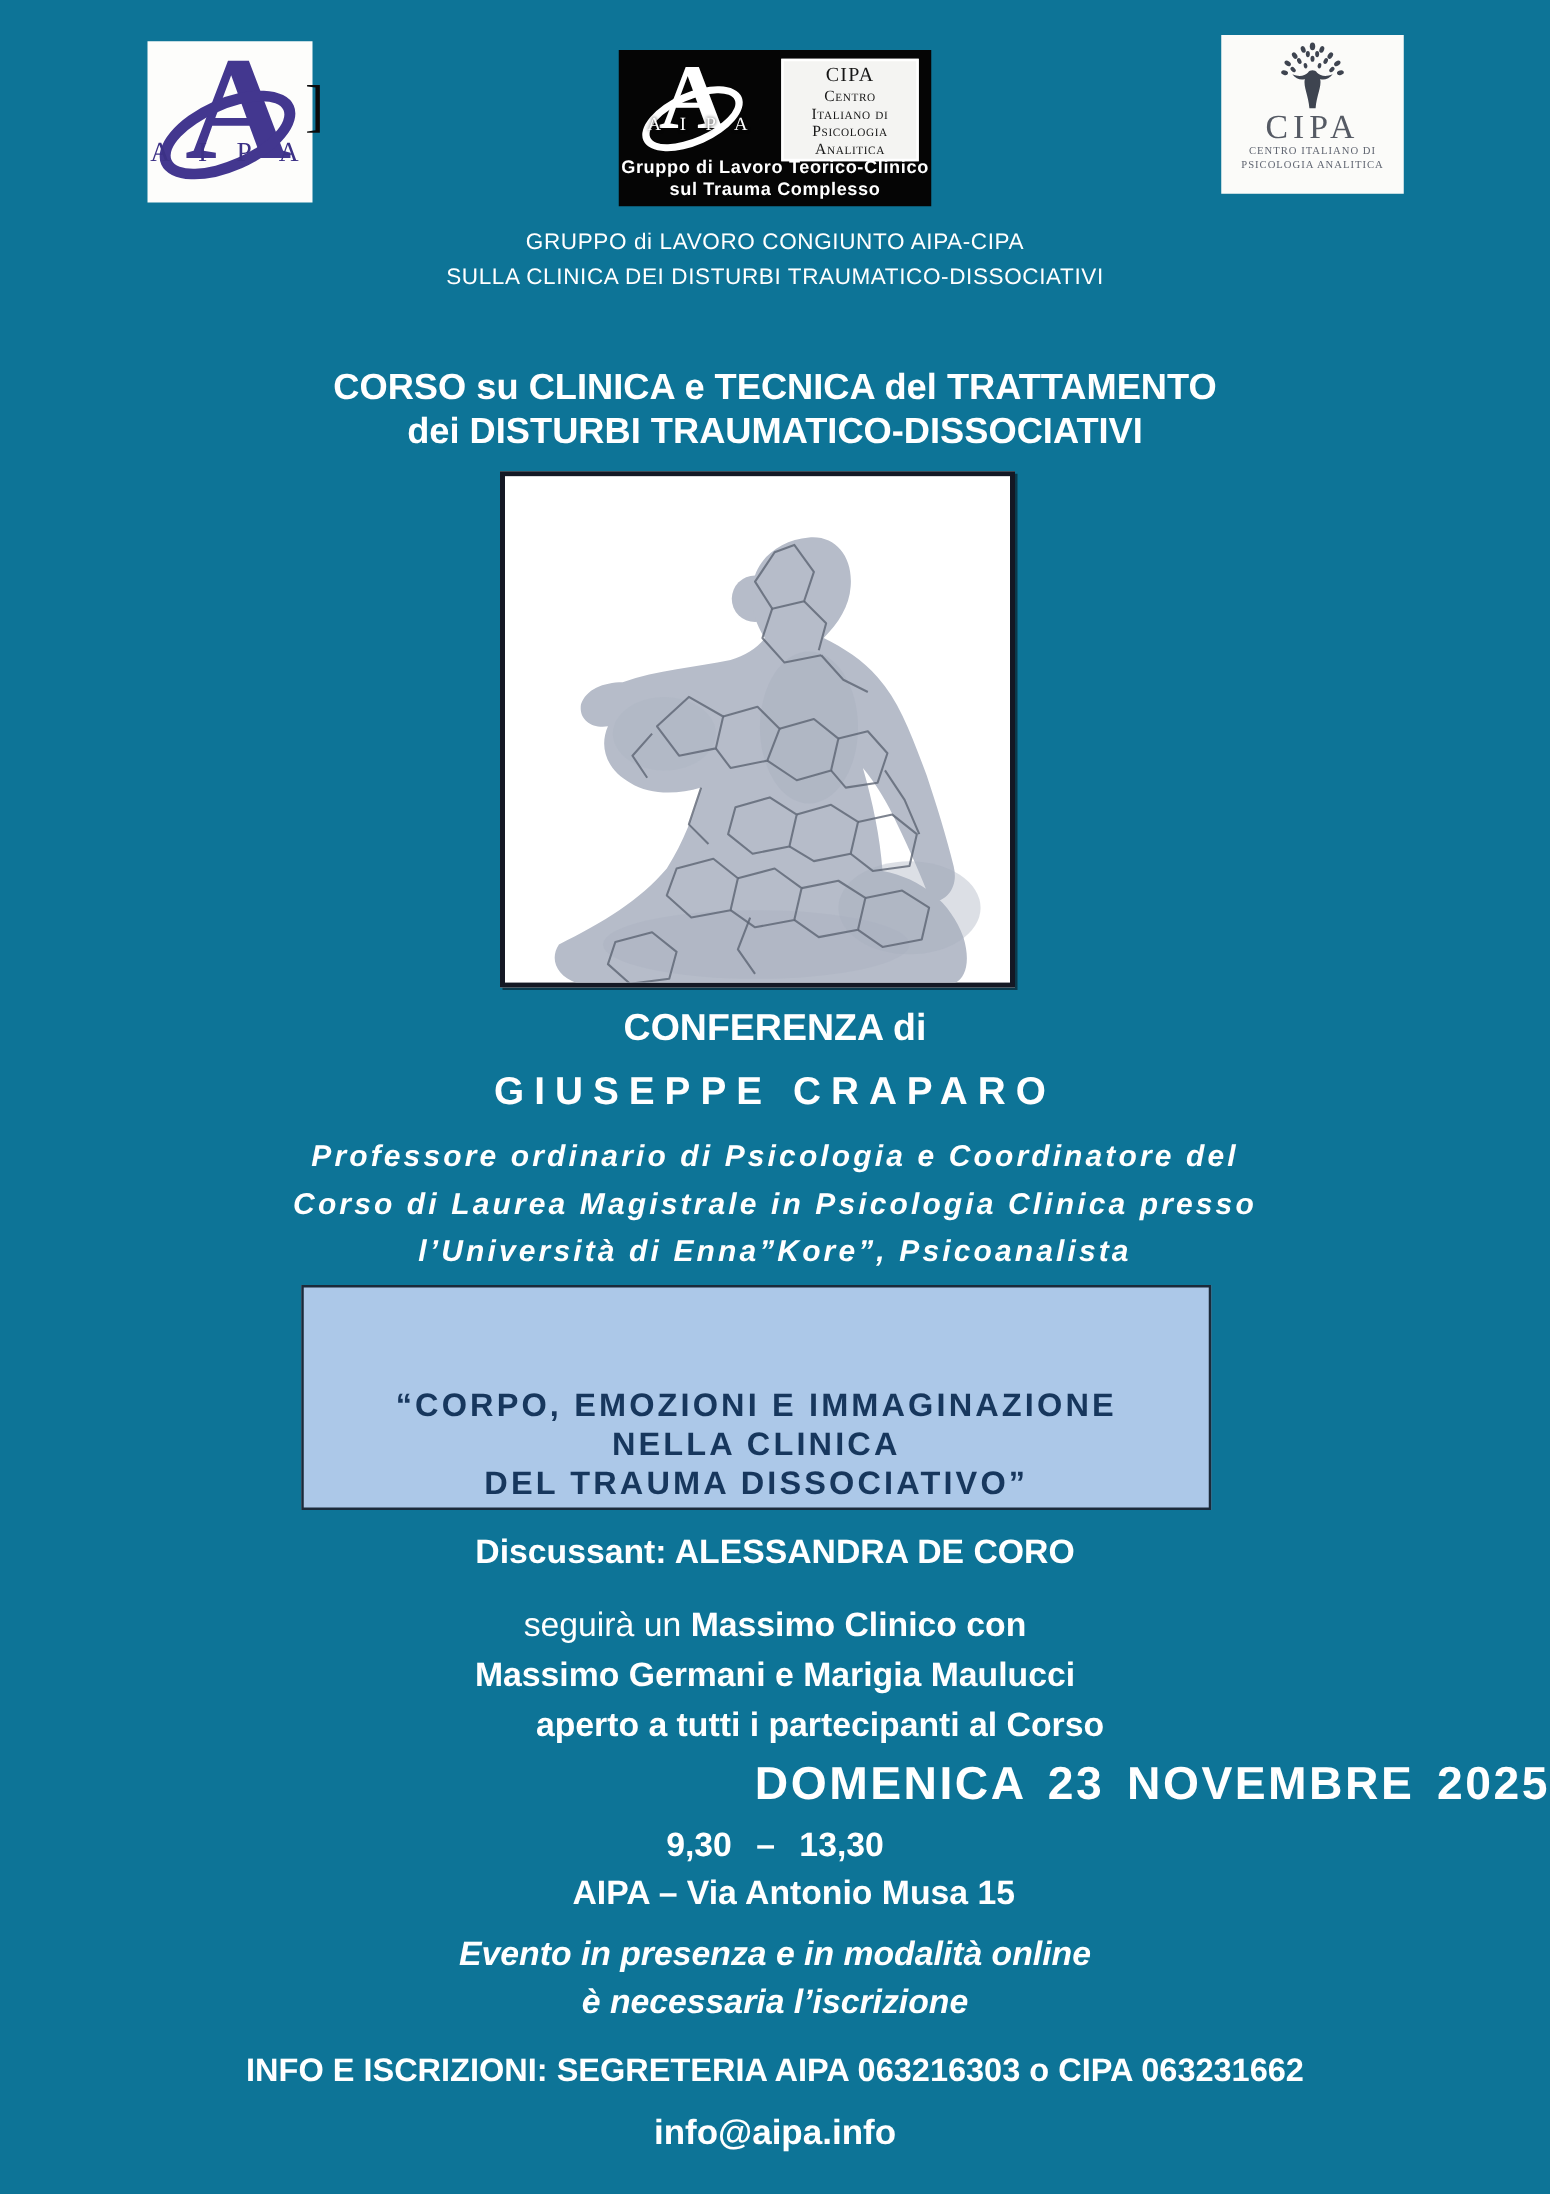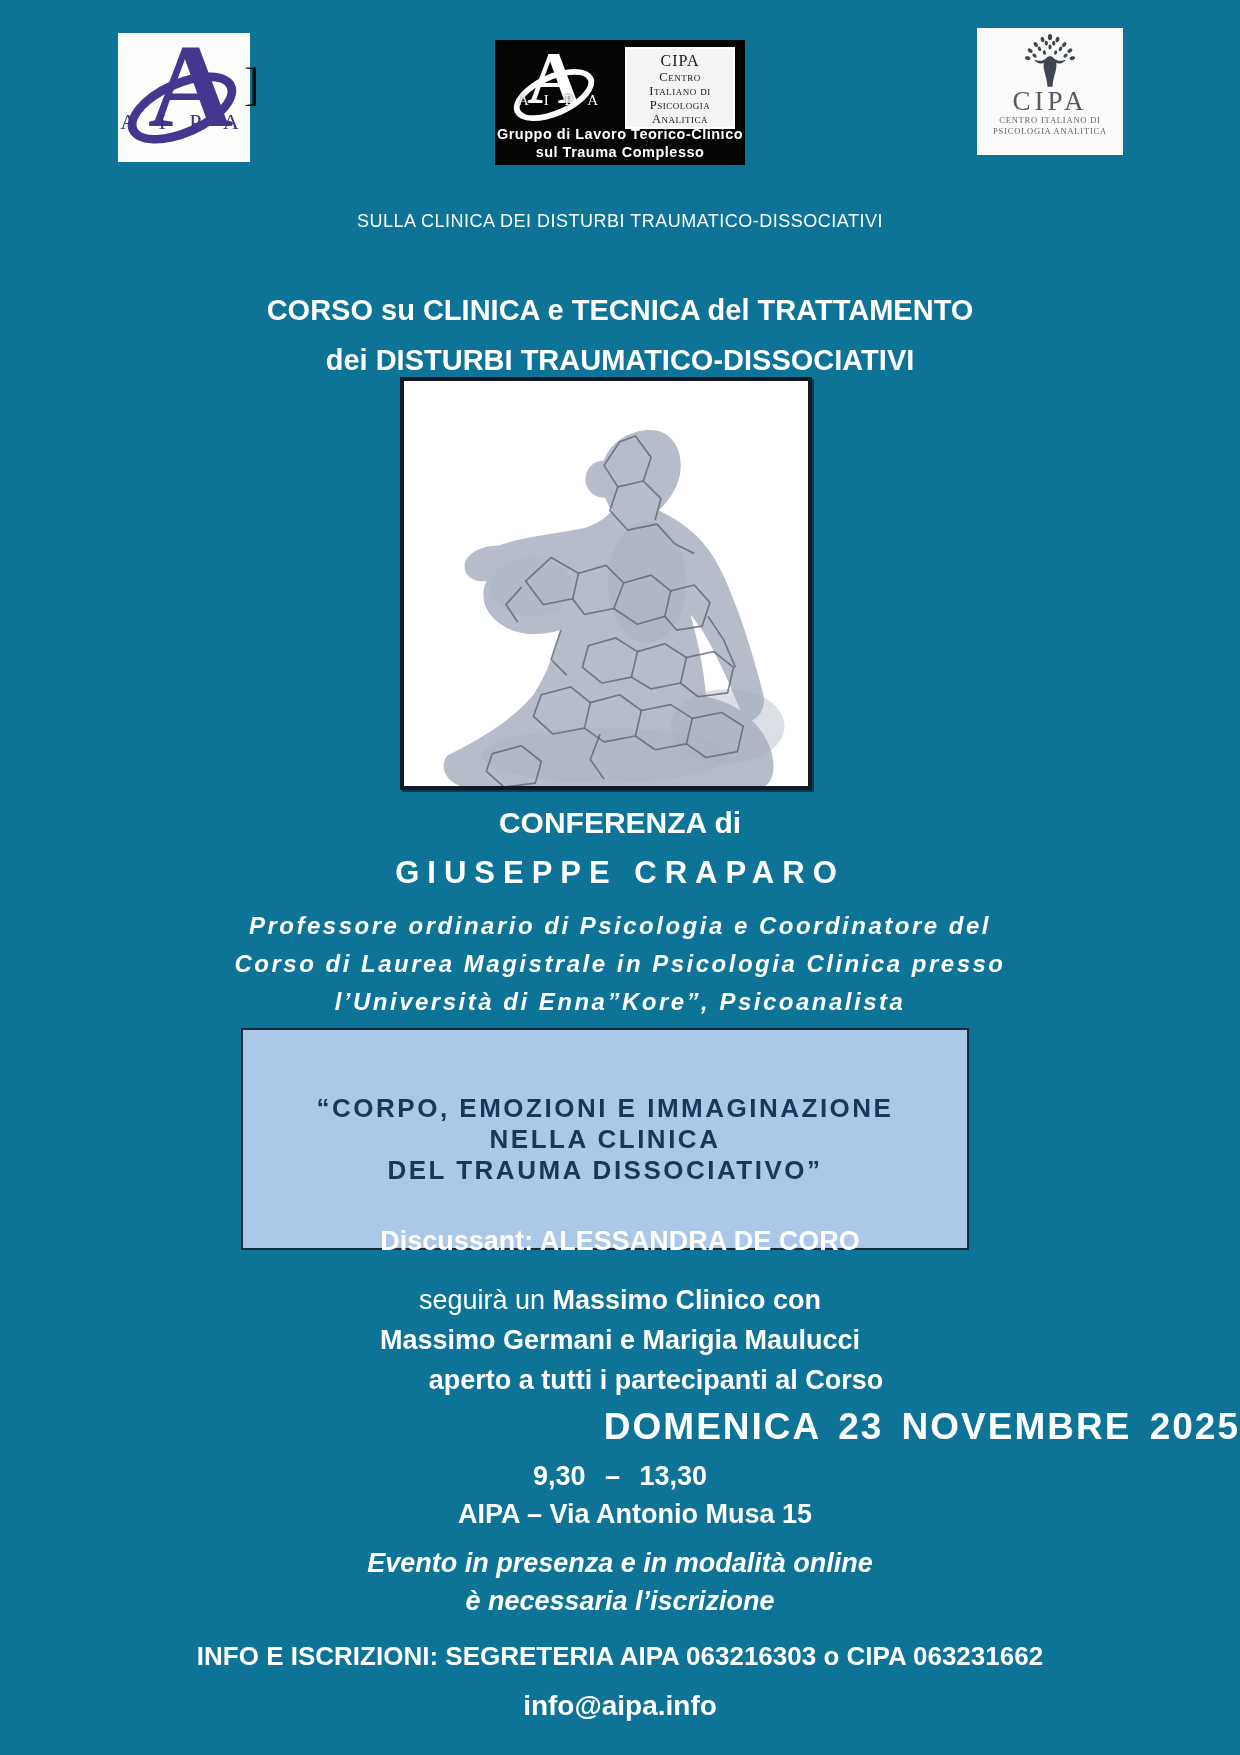--- a/index.html
+++ b/index.html
@@ -89,42 +89,42 @@
   .cipa-sub {
     font-family: "Liberation Serif", serif;
     font-size: 8.5px; letter-spacing: 0.8px; color: #5f6470; line-height: 1.25;
   }
 
   
   .header-line1 { top: 183px; font-size: 18px; letter-spacing: 0.5px; }
   .header-line2 { top: 211px; font-size: 18px; letter-spacing: 0.5px; }
   .title-line1  { top: 250px; font-size: 34px; font-weight: bold; word-spacing: 13px; letter-spacing: 1px; }
   .title-line2  { top: 294px; font-size: 29px; font-weight: bold; }
-  .title-line3  { top: 344px; font-size: 29px; font-weight: bold; }
+  .title-line3  { top: 329px; font-size: 29px; font-weight: bold; }
 
   
   .statue-frame {
     position: absolute; left: 400px; top: 377px; width: 412px; height: 413px;
     background: #ffffff;
     border: 4px solid #141824;
     box-shadow: inset 0 0 0 3px #cdced2, 2px 2px 0 0 #0a3a4d;
   }
   .statue-frame svg { display: block; width: 100%; height: 100%; }
 
   
   .conferenza-di { top: 806px; font-size: 30px; font-weight: bold; }
   .speaker-name  { top: 855px; font-size: 31px; font-weight: bold; letter-spacing: 8px; }
   .bio { font-size: 24px; font-weight: bold; font-style: italic; letter-spacing: 2.5px; }
   .bio1 { top: 912px; } .bio2 { top: 950px; } .bio3 { top: 988px; }
 
   
   .topic-box {
-    position: absolute; left: 241px; top: 1028px; width: 728px; height: 222px;
+    position: absolute; left: 241px; top: 1028px; width: 728px; height: 180px;
     background: #acc8e8; border: 2px solid #1b2a3a;
-    display: flex; flex-direction: column; justify-content: center;
+    display: flex; flex-direction: column; justify-content: flex-end;
     text-align: center; color: #17375d;
     font-weight: bold; font-size: 26px; letter-spacing: 2.5px;
     padding: 4px 0;
   }
 
   
   .discussant { top: 1226px; font-size: 27px; font-weight: bold; }
   .dialogo1 { top: 1285px; font-size: 27px; }
   .dialogo1 .b { font-weight: bold; }
   .dialogo2 { top: 1325px; font-size: 27px; font-weight: bold; }
@@ -193,20 +193,21 @@
         <ellipse cx="41" cy="33" rx="2.4" ry="3.6" transform="rotate(-15 41 33)"></ellipse>
         <ellipse cx="59" cy="33" rx="2.4" ry="3.6" transform="rotate(15 59 33)"></ellipse>
         <path d="M46,88 C45,72 38,60 40,50 C36,52 28,50 24,44 C33,48 40,46 44,42 C47,38 53,38 56,42 C60,46 67,48 76,44 C72,50 64,52 60,50 C62,60 55,72 54,88 Z"></path>
       </g>
     </svg>
     <div class="cipa-title">CIPA</div>
     <div class="cipa-sub">CENTRO ITALIANO DI</div>
     <div class="cipa-sub">PSICOLOGIA ANALITICA</div>
   </div>
 
+  <div class="txt header-line1">GRUPPO di LAVORO CONGIUNTO AIPA-CIPA</div>
   <div class="txt header-line2">SULLA CLINICA DEI DISTURBI TRAUMATICO-DISSOCIATIVI</div>
 
   <div class="txt title-line2">CORSO su CLINICA e TECNICA del TRATTAMENTO</div>
   <div class="txt title-line3">dei DISTURBI TRAUMATICO-DISSOCIATIVI</div>
 
   <div class="statue-frame">
     <svg viewBox="0 0 412 413">
       <rect width="412" height="413" fill="#ffffff"></rect>
       <g>
         <circle cx="204" cy="100" r="19" fill="#b6bcc9"></circle>

